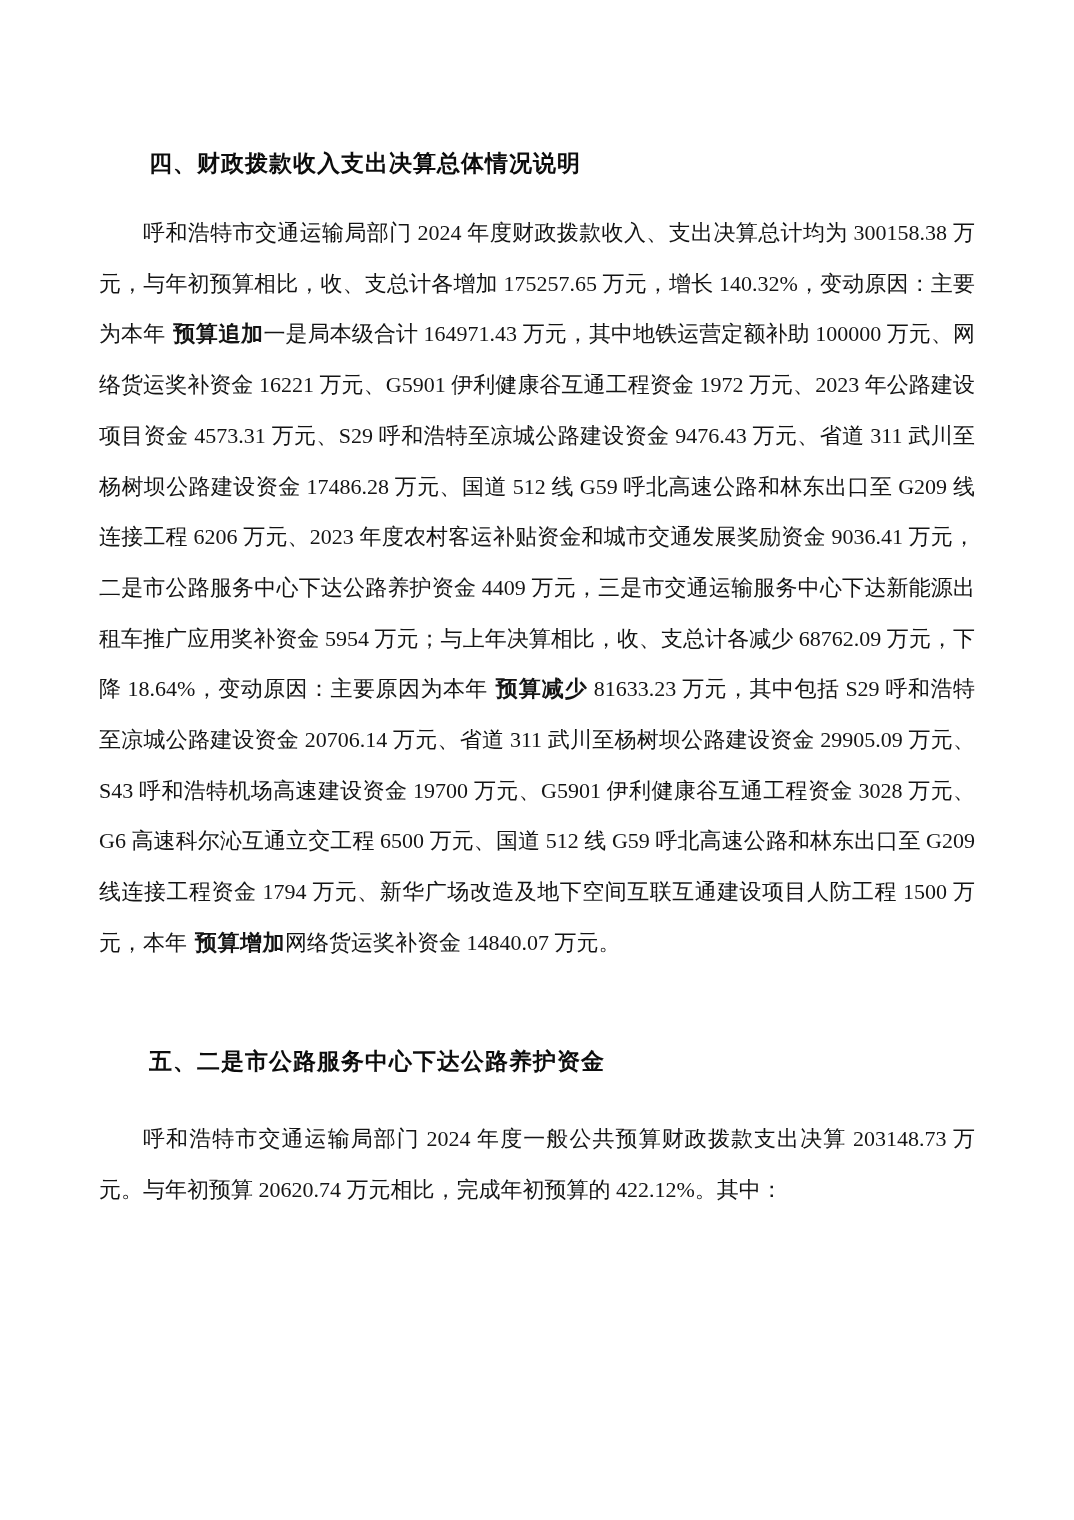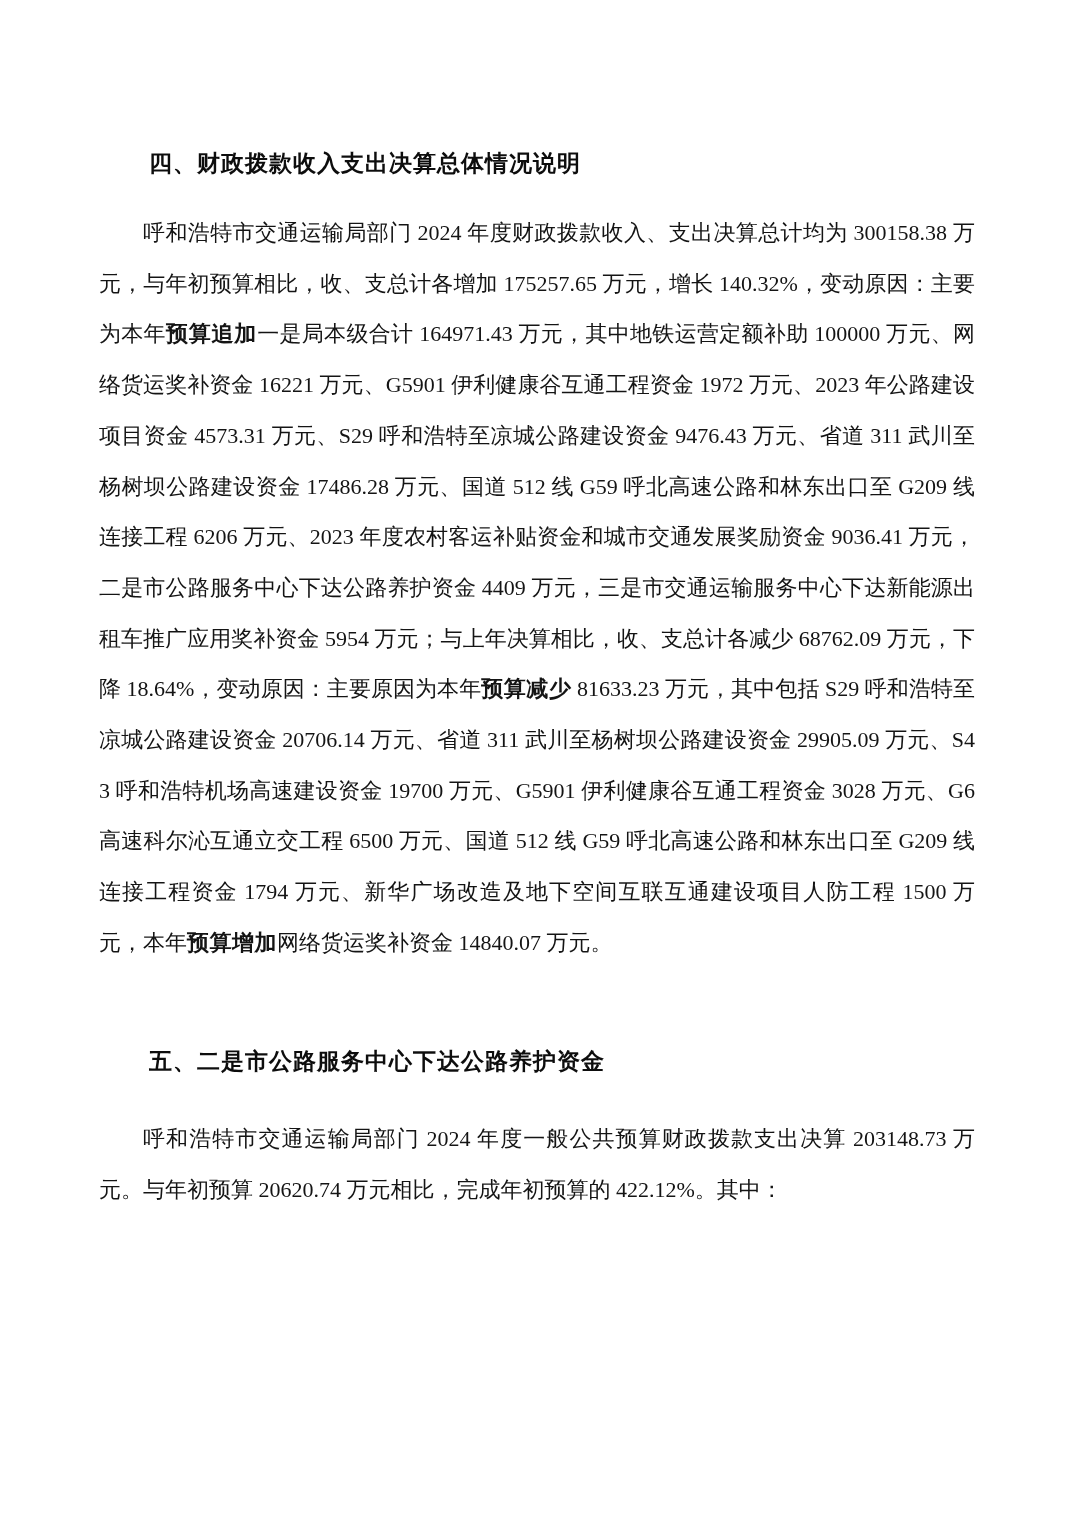--- a/index.html
+++ b/index.html
@@ -39,20 +39,21 @@
     text-align: justify;
     text-justify: inter-character;
     text-indent: 2em;
     color: #141414;
     word-break: break-all;
   }
   .run-bold {
     font-weight: bold;
     font-family: "Liberation Sans", "DejaVu Sans", sans-serif;
     letter-spacing: 0.5px;
+    margin-left: 8px;
   }
   .pagenum {
     position: absolute;
     top: 1408px;
     left: 0;
     width: 1074px;
     text-align: center;
     font-size: 16px;
     line-height: 22px;
     color: #222222;

